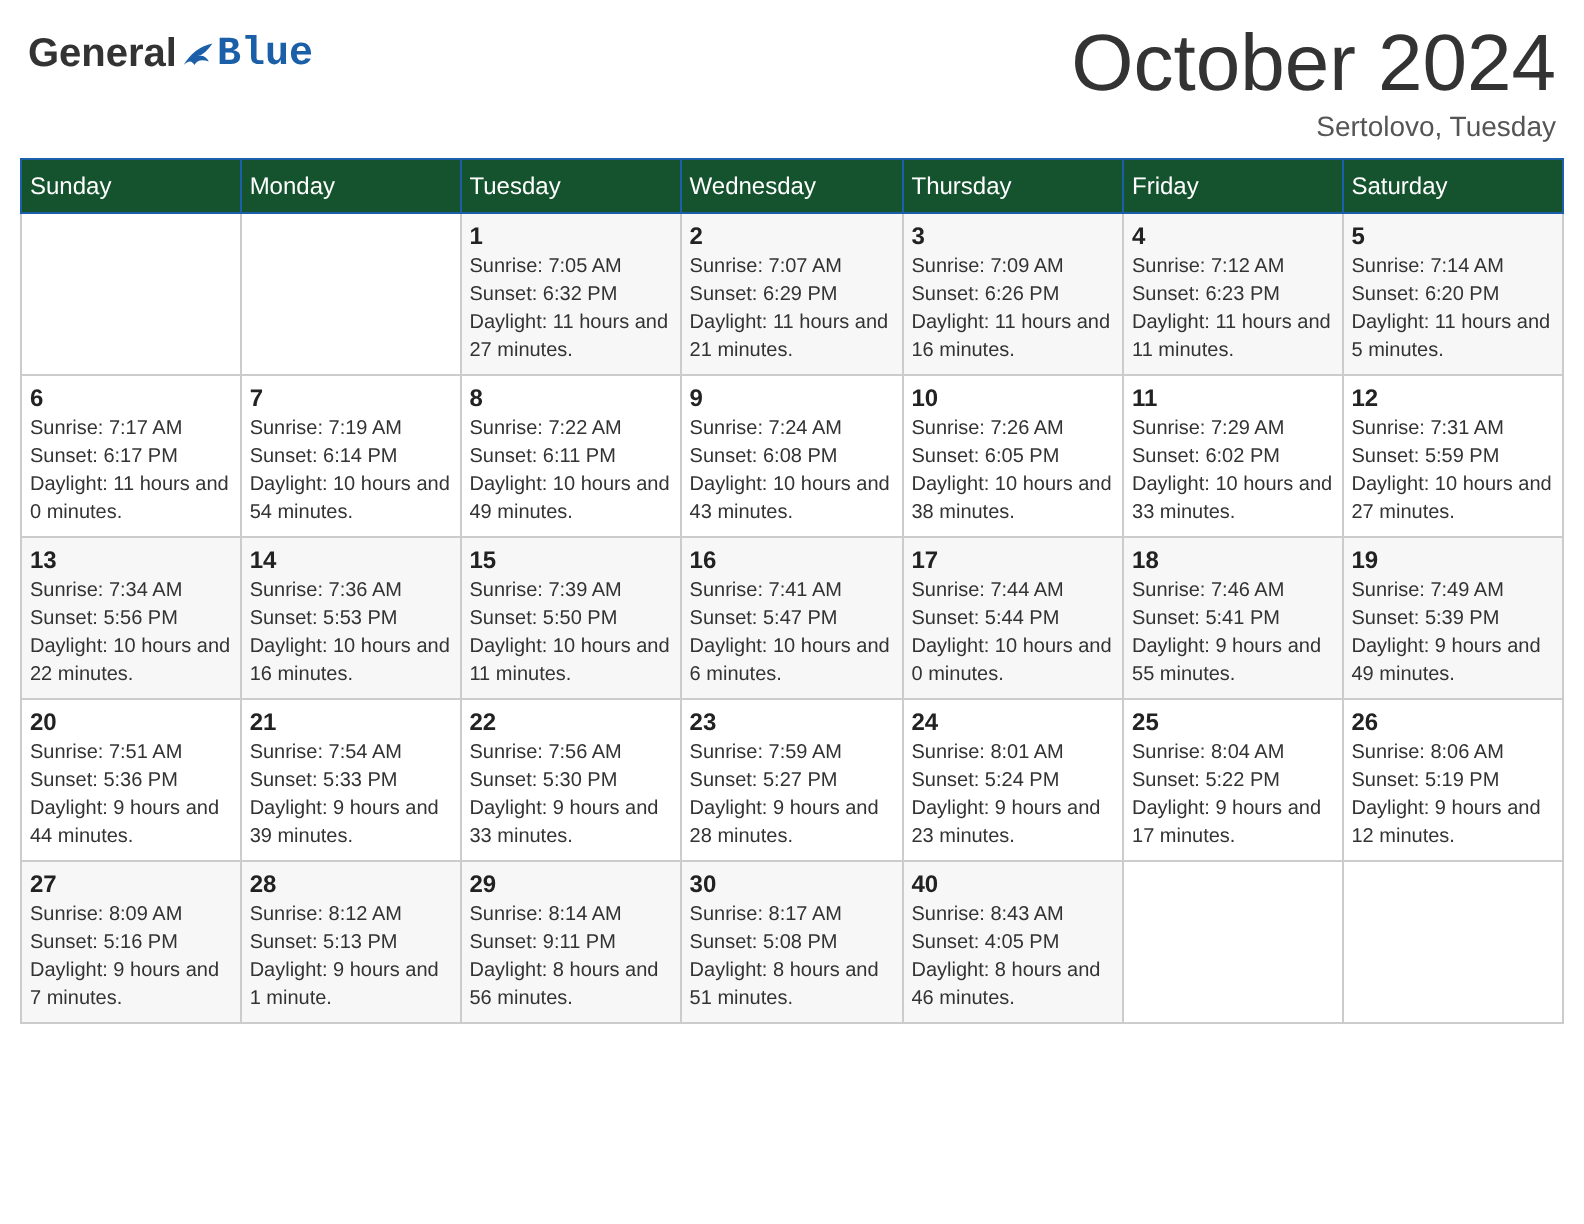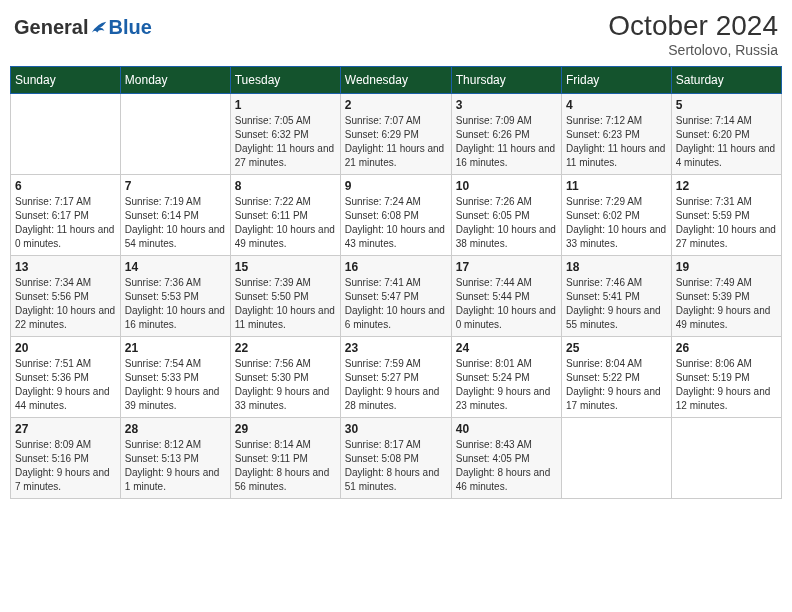--- a/index.html
+++ b/index.html
@@ -24,31 +24,31 @@
       margin-top: 6px;
     }
     .logo-text {
       display: flex;
       align-items: center;
       font-size: 20px;
       font-weight: bold;
       color: #333;
     }
     .logo-general { color: #333; }
-    .logo-blue { color: #1a5fa8; }
+    .logo-blue { color: #1a5fa8; font-family: Liberation Mono, monospace; }
     .logo-bird {
       width: 18px;
       height: 18px;
       margin-left: 2px;
     }
     .title-block {
       text-align: right;
     }
     .month-year {
-      font-size: 28px;
+      font-size: 40px;
       color: #333;
       font-weight: 300;
       margin-left: 17px;
     }
     .location {
       font-size: 14px;
       color: #555;
     }
     table {
       width: 100%;
@@ -100,21 +100,21 @@
     <div class="logo-text">
       <span class="logo-general">General</span>
       <svg class="logo-bird" viewBox="0 0 20 18" xmlns="http://www.w3.org/2000/svg">
         <path d="M2 14 Q8 4 18 2 Q14 8 10 9 Q14 8 16 12 Q10 10 8 14 Q6 10 2 14Z" fill="#1a5fa8"></path>
       </svg>
       <span class="logo-blue">Blue</span>
     </div>
   </div>
   <div class="title-block">
     <div class="month-year">October 2024</div>
-    <div class="location">Sertolovo, Russia</div>
+    <div class="location">Sertolovo, Tuesday</div>
   </div>
 </div>
 
 <table>
   <thead>
     <tr>
     <th>Sunday</th>
         <th>Monday</th>
         <th>Tuesday</th>
         <th>Wednesday</th>
@@ -157,21 +157,21 @@
             <div>Sunrise: 7:12 AM</div>
             <div>Sunset: 6:23 PM</div>
             <div>Daylight: 11 hours and 11 minutes.</div>
           </div>
         </td>
         <td>
           <div class="day-num">5</div>
           <div class="day-info">
             <div>Sunrise: 7:14 AM</div>
             <div>Sunset: 6:20 PM</div>
-            <div>Daylight: 11 hours and 4 minutes.</div>
+            <div>Daylight: 11 hours and 5 minutes.</div>
           </div>
         </td>
       </tr>
       <tr>
         <td>
           <div class="day-num">6</div>
           <div class="day-info">
             <div>Sunrise: 7:17 AM</div>
             <div>Sunset: 6:17 PM</div>
             <div>Daylight: 11 hours and 0 minutes.</div>

